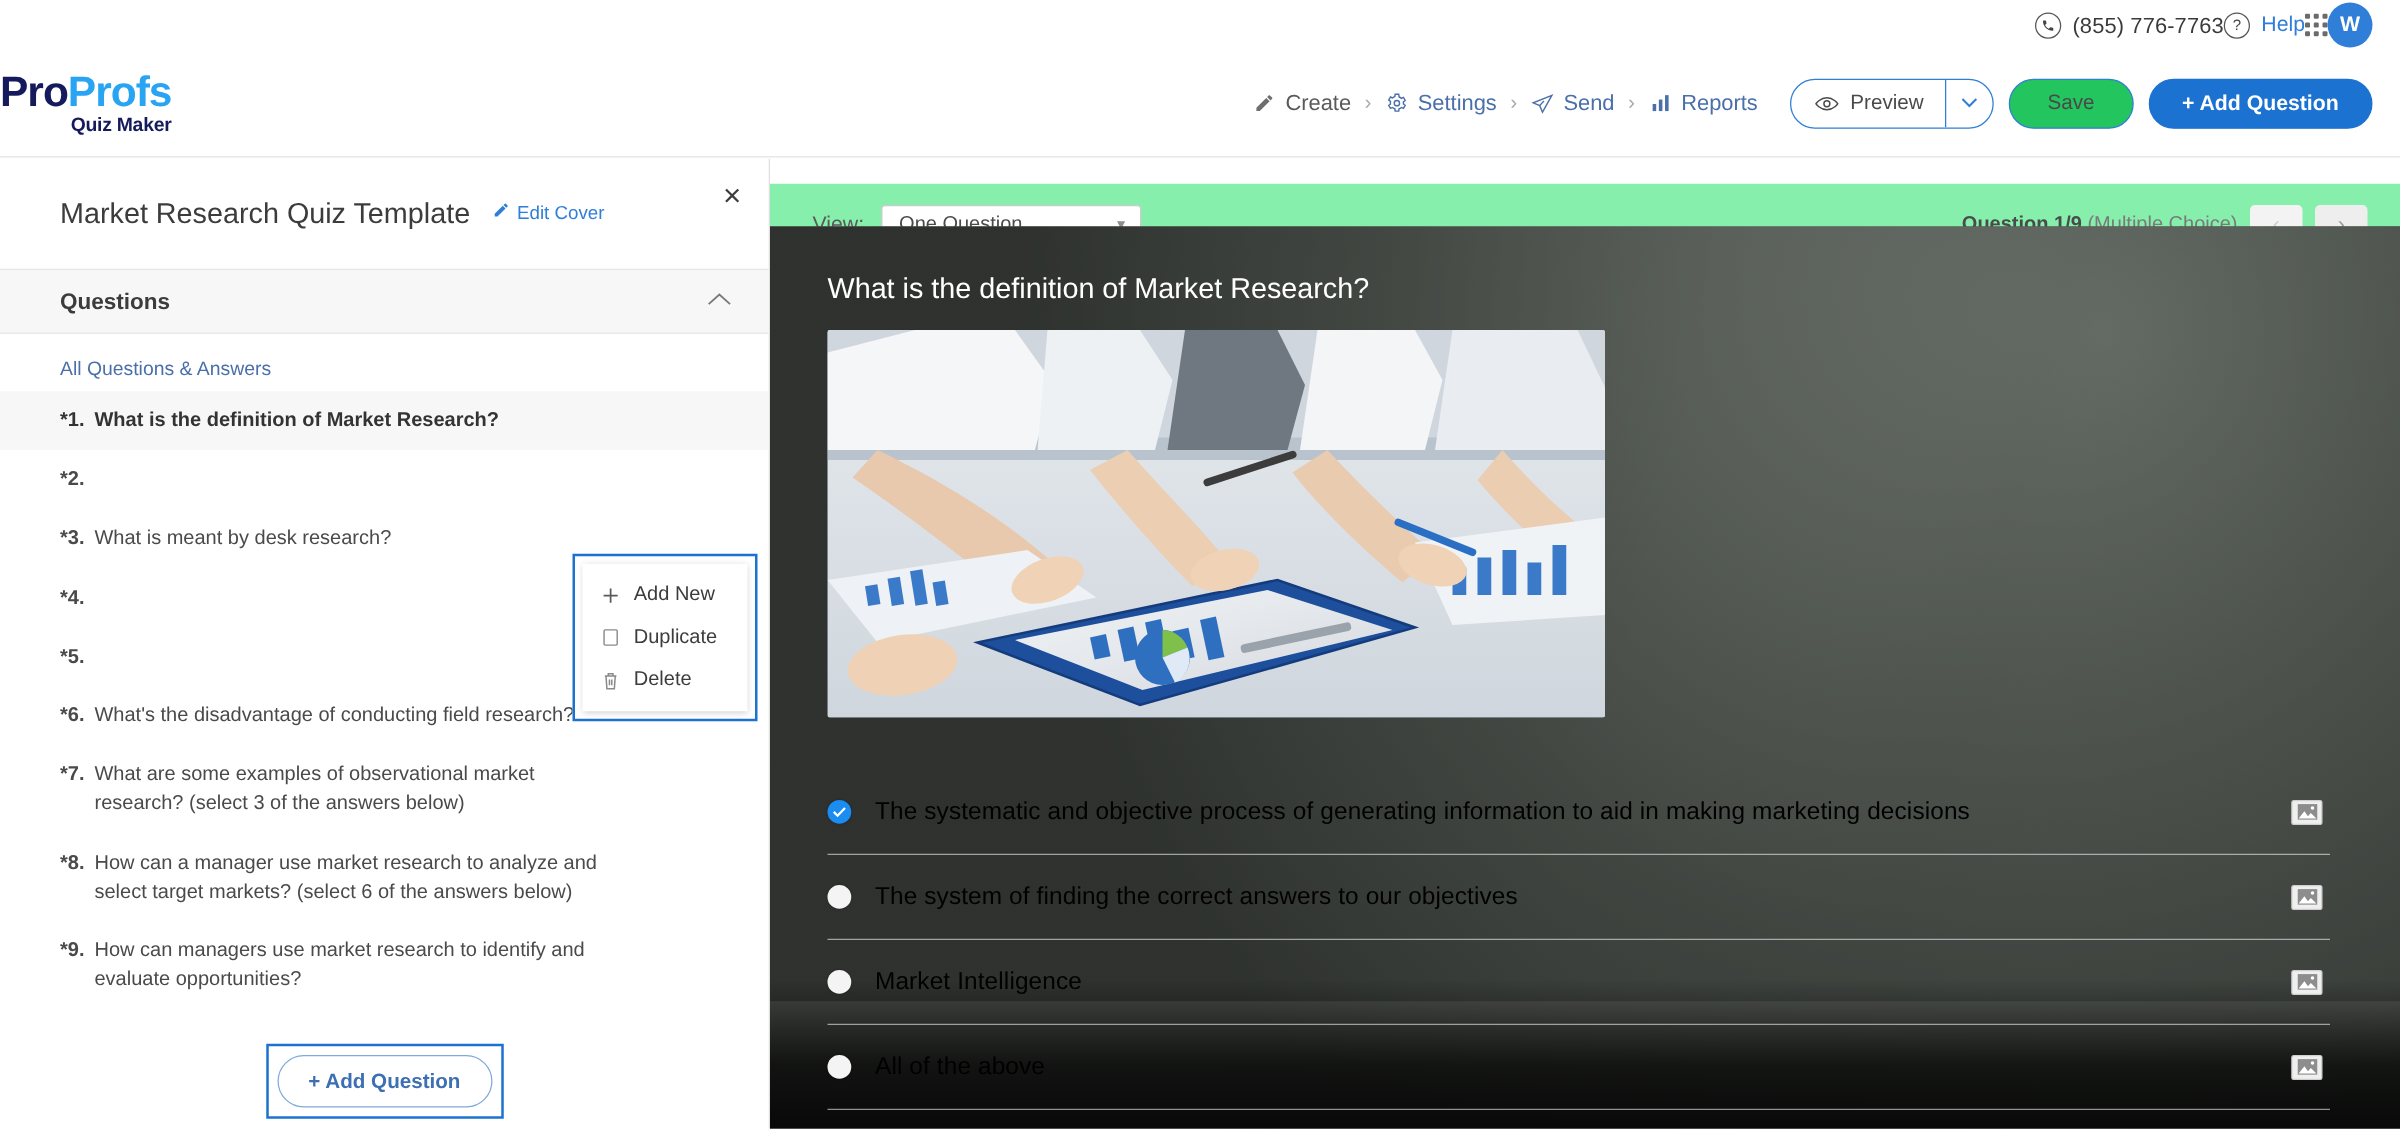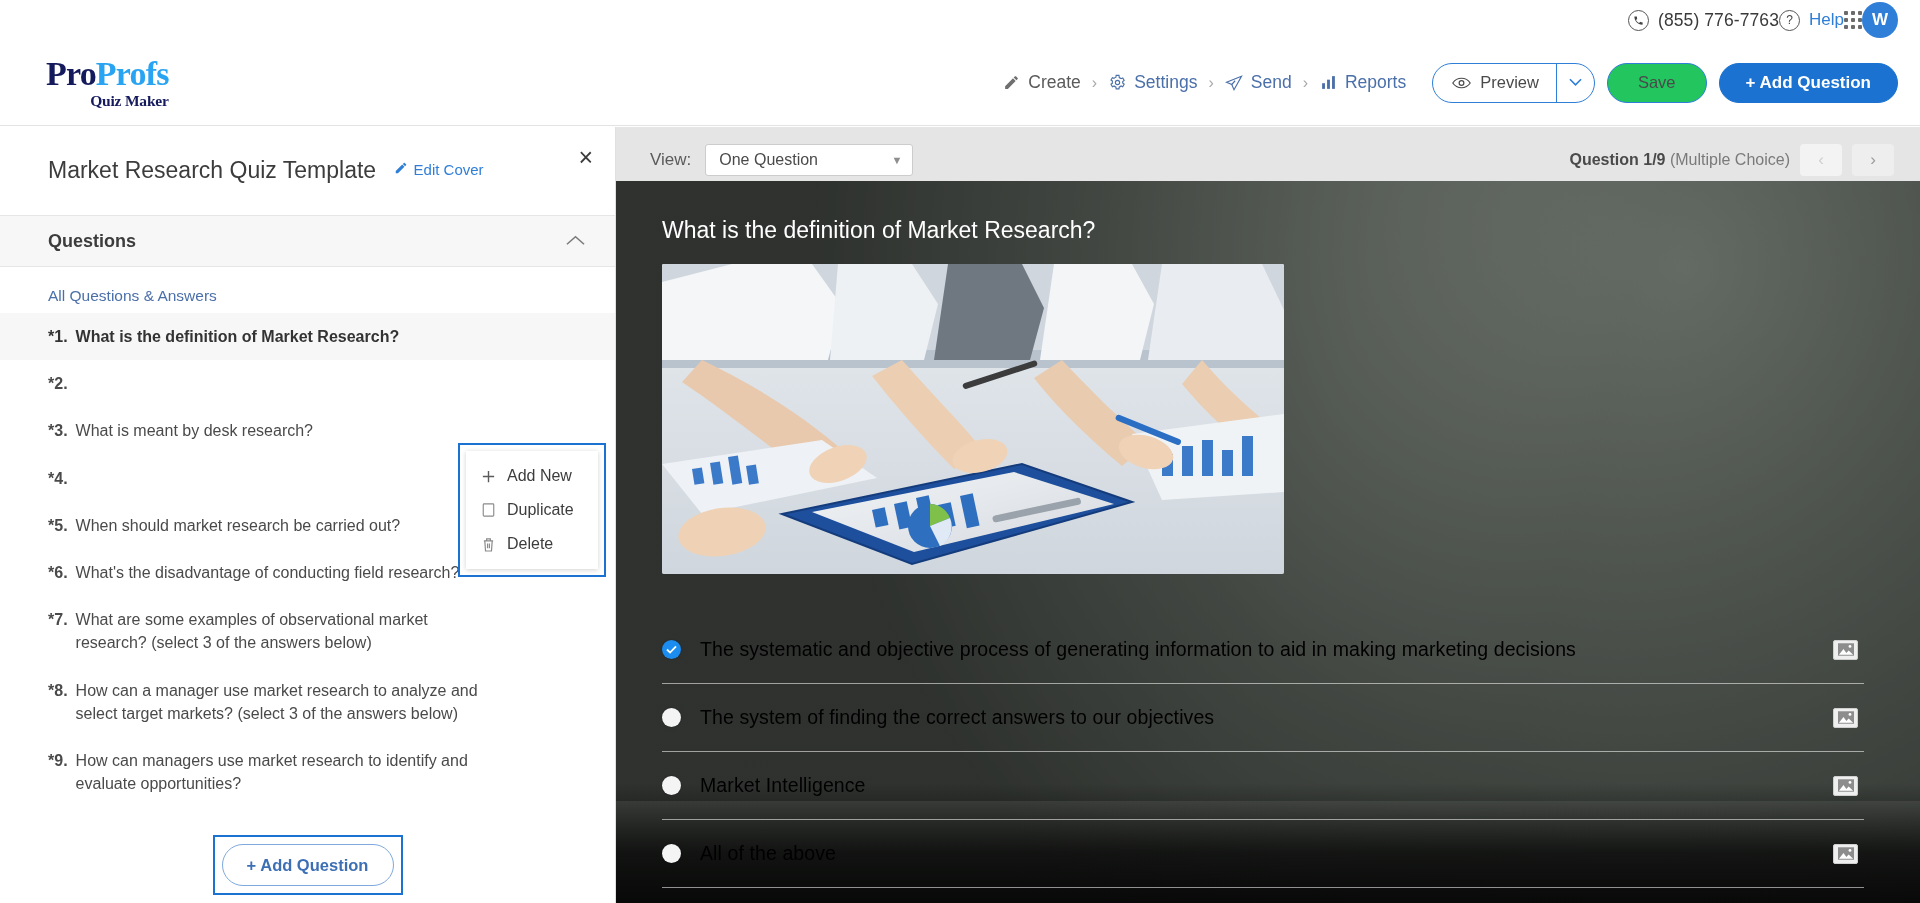--- a/index.html
+++ b/index.html
@@ -25,21 +25,21 @@
     gap: 3px; }
   .grid-icon i { width: 4px; height: 4px; background: #6b6b6b; border-radius: 1px; display: block; }
   .avatar { width: 36px; height: 36px; border-radius: 50%; background: #2f7ed8; color: #fff;
     display: flex; align-items: center; justify-content: center; font-size: 17px; font-weight: 600; }
 
   
   .header {
     height: 86px; display: flex; align-items: center; border-bottom: 1px solid #e3e3e3;
     background: #fff; position: relative;
   }
-  .logo { margin-left: 46px; line-height: 1; font-family: Liberation Serif, serif; }
+  .logo { line-height: 1; }
   .logo .lg1 { font-size: 34px; font-weight: bold; letter-spacing: -.8px; }
   .logo .lg-dark { color: #141a5c; }
   .logo .lg-blue { color: #29a4f2; }
   .logo .lg2 { display: block; text-align: right; font-size: 15.5px; font-weight: bold;
     color: #141a5c; margin-top: 2px; letter-spacing: -.2px; }
 
   .nav { margin-left: auto; display: flex; align-items: center; gap: 12px; padding-right: 22px; }
   .crumbs { display: flex; align-items: center; gap: 11px; margin-right: 14px; }
   .crumb { display: flex; align-items: center; gap: 7px; font-size: 17.5px; color: #4a6fa9; cursor: pointer; }
   .crumb.cur { color: #5a5a5a; }
@@ -101,21 +101,21 @@
   .ctx-ico { width: 16px; display: inline-flex; justify-content: center; color: #7a7a7a; }
 
   .addq-wrap { margin: 28px auto 0; width: 190px; border: 2px solid #1b72d0; padding: 7px; }
   .addq-inner { width: 100%; height: 42px; border: 1px solid #7fa9dd; border-radius: 22px;
     display: flex; align-items: center; justify-content: center; color: #3d6fb5;
     font-size: 16.5px; font-weight: 600; cursor: pointer; }
 
   
   .right { position: absolute; left: 616px; top: 127px; right: 0; bottom: 0; background: #fff; }
   .viewbar { height: 54px; display: flex; align-items: center; padding: 12px 26px 0 34px;
-    background: #e5e5e5; }
+    background: #86efac; margin-top: 20px; }
   .view-label { font-size: 17px; color: #5a5a5a; margin-right: 14px; }
   .view-select { width: 208px; height: 32px; border: 1px solid #cccccc; border-radius: 3px;
     display: flex; align-items: center; padding: 0 10px 0 13px; font-size: 16px; color: #4a4a4a;
     cursor: pointer; background: #fff; }
   .view-caret { margin-left: auto; color: #8e8e8e; font-size: 11px; }
   .qmeta { margin-left: auto; display: flex; align-items: center; gap: 10px; }
   .qmeta-text { font-size: 16px; color: #7a7a7a; }
   .qmeta-text b { color: #4a4a4a; }
   .navbtn { width: 42px; height: 32px; background: #eeeeee; border-radius: 4px; display: flex;
     align-items: center; justify-content: center; color: #9b9b9b; cursor: pointer; font-size: 17px; }
@@ -289,33 +289,32 @@
       </div>
       <div class="qrow">
         <span class="qnum">*3.</span>
         <span class="qtext">What is meant by desk research?</span>
       </div>
       <div class="qrow">
         <span class="qnum">*4.</span>
       </div>
       <div class="qrow">
         <span class="qnum">*5.</span>
-        <span class="qtext">When should market research be carried out?</span>
       </div>
       <div class="qrow">
         <span class="qnum">*6.</span>
         <span class="qtext">What's the disadvantage of conducting field research?</span>
       </div>
       <div class="qrow">
         <span class="qnum">*7.</span>
         <span class="qtext">What are some examples of observational market research? (select 3 of the answers below)</span>
       </div>
       <div class="qrow">
         <span class="qnum">*8.</span>
-        <span class="qtext">How can a manager use market research to analyze and select target markets? (select 3 of the answers below)</span>
+        <span class="qtext">How can a manager use market research to analyze and select target markets? (select 6 of the answers below)</span>
       </div>
       <div class="qrow">
         <span class="qnum">*9.</span>
         <span class="qtext">How can managers use market research to identify and evaluate opportunities?</span>
       </div>
     </div>
 
     <div class="kebab">
       <i></i>
         <i></i>

